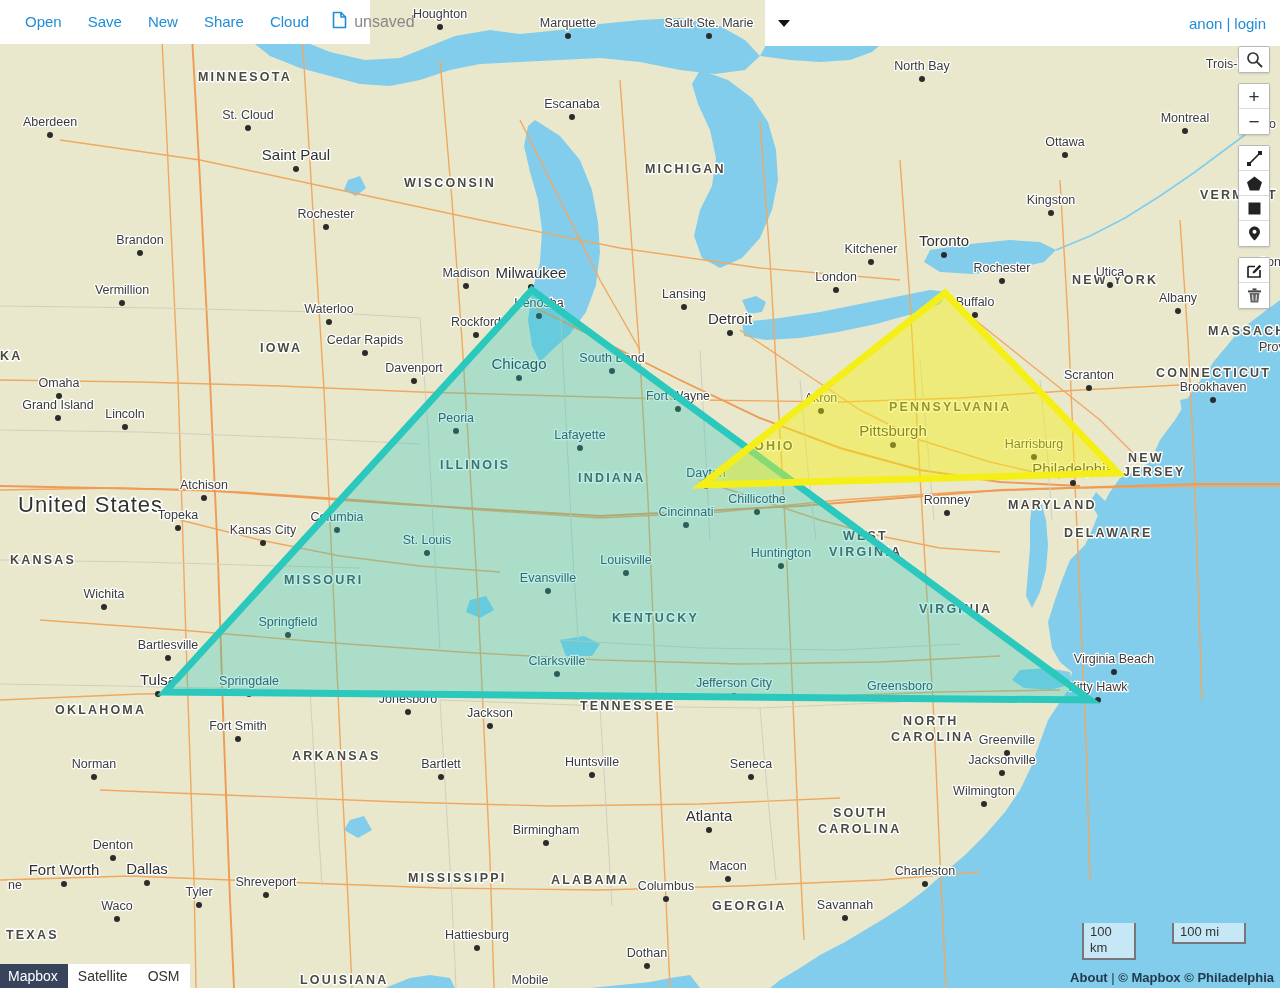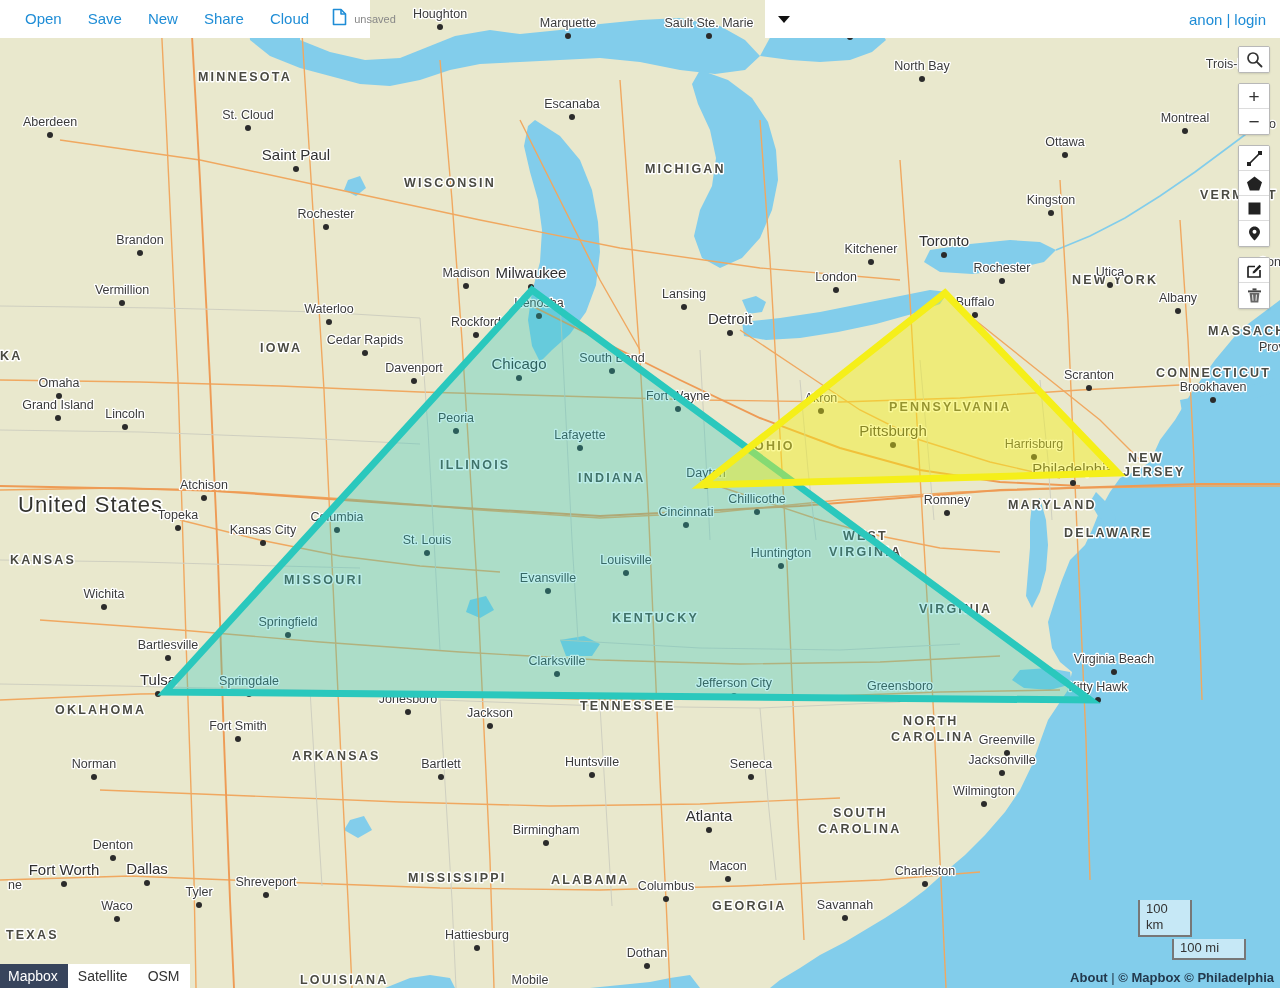--- a/index.html
+++ b/index.html
@@ -39,33 +39,33 @@
     font-family: "Liberation Sans", sans-serif;
     font-size: 22px; fill: #33332e; letter-spacing: 1px;
     paint-order: stroke; stroke: #ffffff; stroke-width: 3.4px; stroke-linejoin: round;
   }
 
   
   #features { position: absolute; inset: 0; width: 1280px; height: 988px; }
 
   
   #toolbar-left {
-    position: absolute; left: 0; top: 0; height: 38px; width: 370px;
+    position: absolute; left: 0; top: 0; height: 44px; width: 370px;
     background: #ffffff; display: flex; align-items: center; padding-left: 12px; gap: 0;
     z-index: 40;
   }
   #toolbar-left .tb-item {
     color: #1f8dd6; font-size: 15px; text-decoration: none;
     padding: 0 13px; line-height: 38px; cursor: pointer; white-space: nowrap;
   }
   #filechip { display: flex; align-items: center; gap: 7px; padding-left: 10px; }
-  #filechip .fname { color: #888888; font-size: 11px; }
+  #filechip .fname { color: #888888; font-size: 16px; }
 
   #toolbar-right {
-    position: absolute; left: 765px; top: 0; height: 38px; width: 515px;
+    position: absolute; left: 765px; top: 0; height: 46px; width: 515px;
     background: #ffffff; display: flex; align-items: center; z-index: 40;
   }
   #caret-wrap { padding-left: 12px; display: flex; align-items: center; cursor: pointer; }
   #auth { margin-left: auto; padding-right: 14px; font-size: 15px; white-space: nowrap; }
   #auth a { color: #1f8dd6; text-decoration: none; cursor: pointer; }
   #auth .sep { color: #1f8dd6; margin: 0 4px; }
 
   
   #ctrl-stack {
     position: absolute; right: 10px; top: 46px; width: 32px; z-index: 40;
@@ -93,21 +93,21 @@
   #layerbar .layer-btn {
     display: flex; align-items: center; padding: 8px 10px; font-size: 14px;
     color: #333; cursor: pointer; background: #ffffff; white-space: nowrap;
   }
   #layerbar .layer-btn.active { background: #37445c; color: #ffffff; }
   #layerbar .layer-btn:first-child { padding-left: 8px; }
 
   
   #scalebars {
     position: absolute; right: 34px; bottom: 28px; z-index: 40;
-    display: flex; flex-direction: column; align-items: flex-start; gap: 2px;
+    display: flex; align-items: flex-start; gap: 2px;
   }
   .scalebar {
     font-size: 13px; color: #333; background: rgba(255,255,255,.55);
     border: 2px solid #777; border-top: none; padding: 1px 6px 2px 6px; line-height: 16px;
   }
   .scalebar.km { width: 54px; }
   .scalebar.mi { width: 74px; border-top: none; margin-left: 34px; }
 
   
   #attrib {

